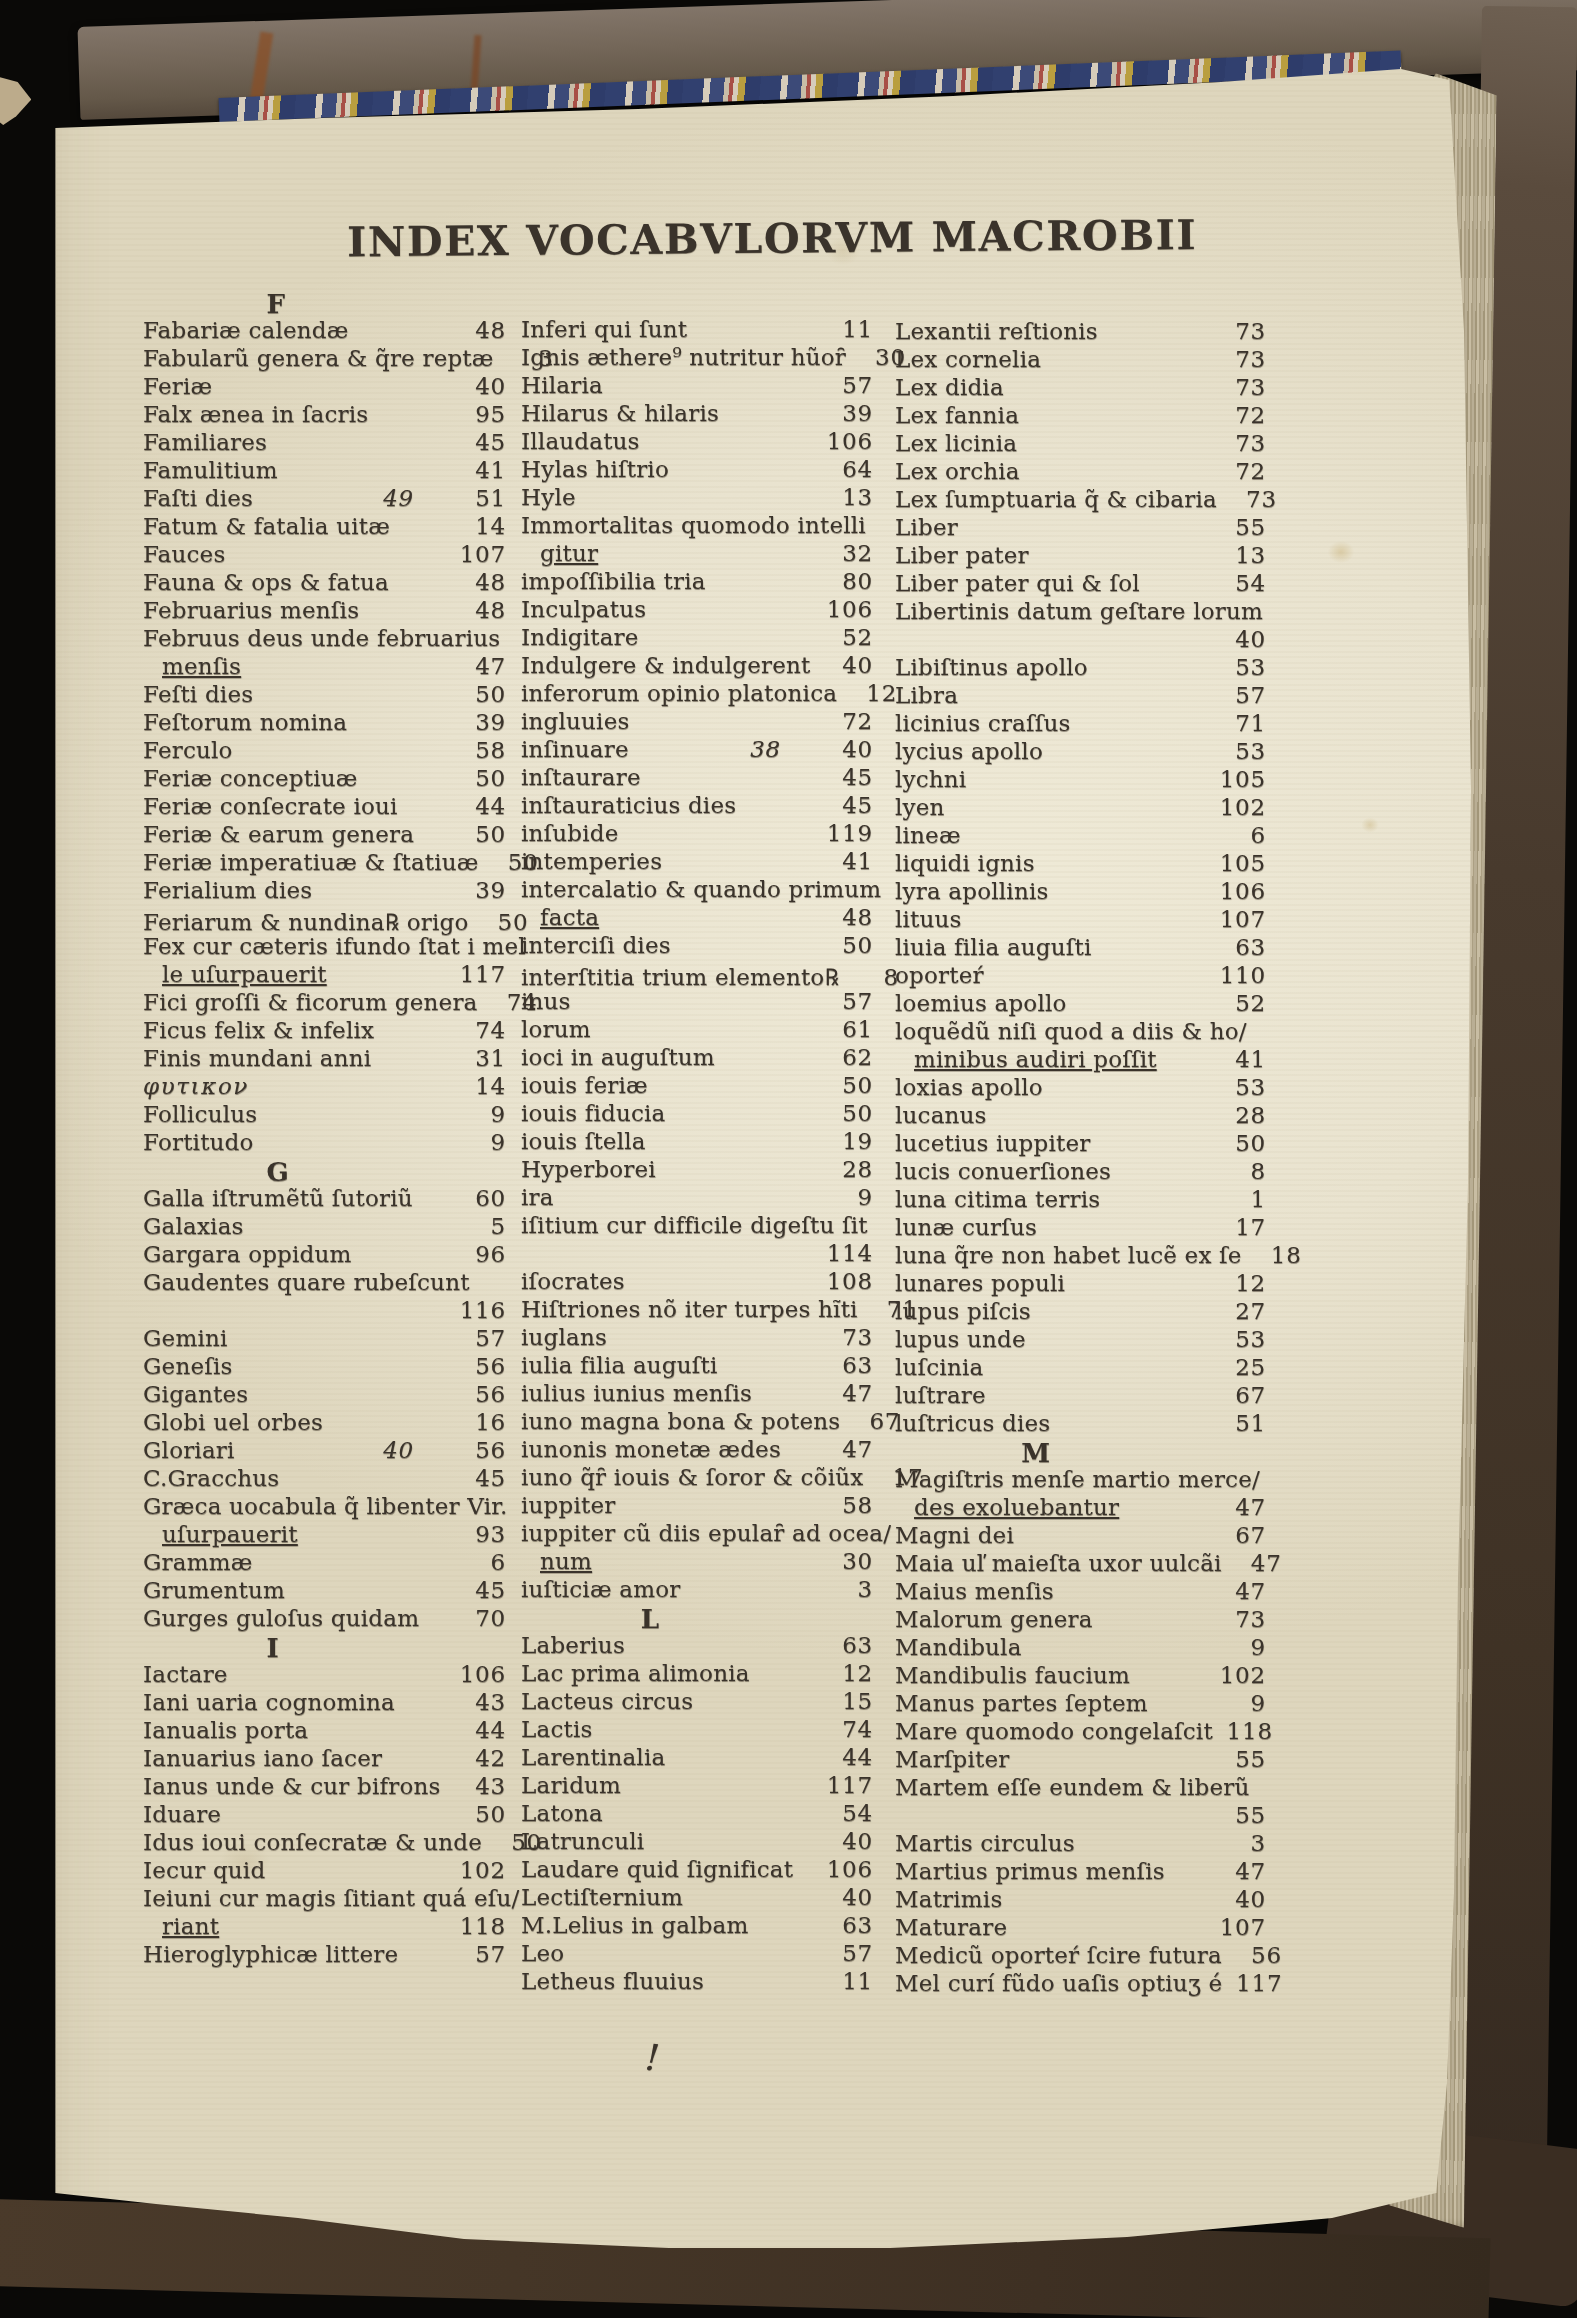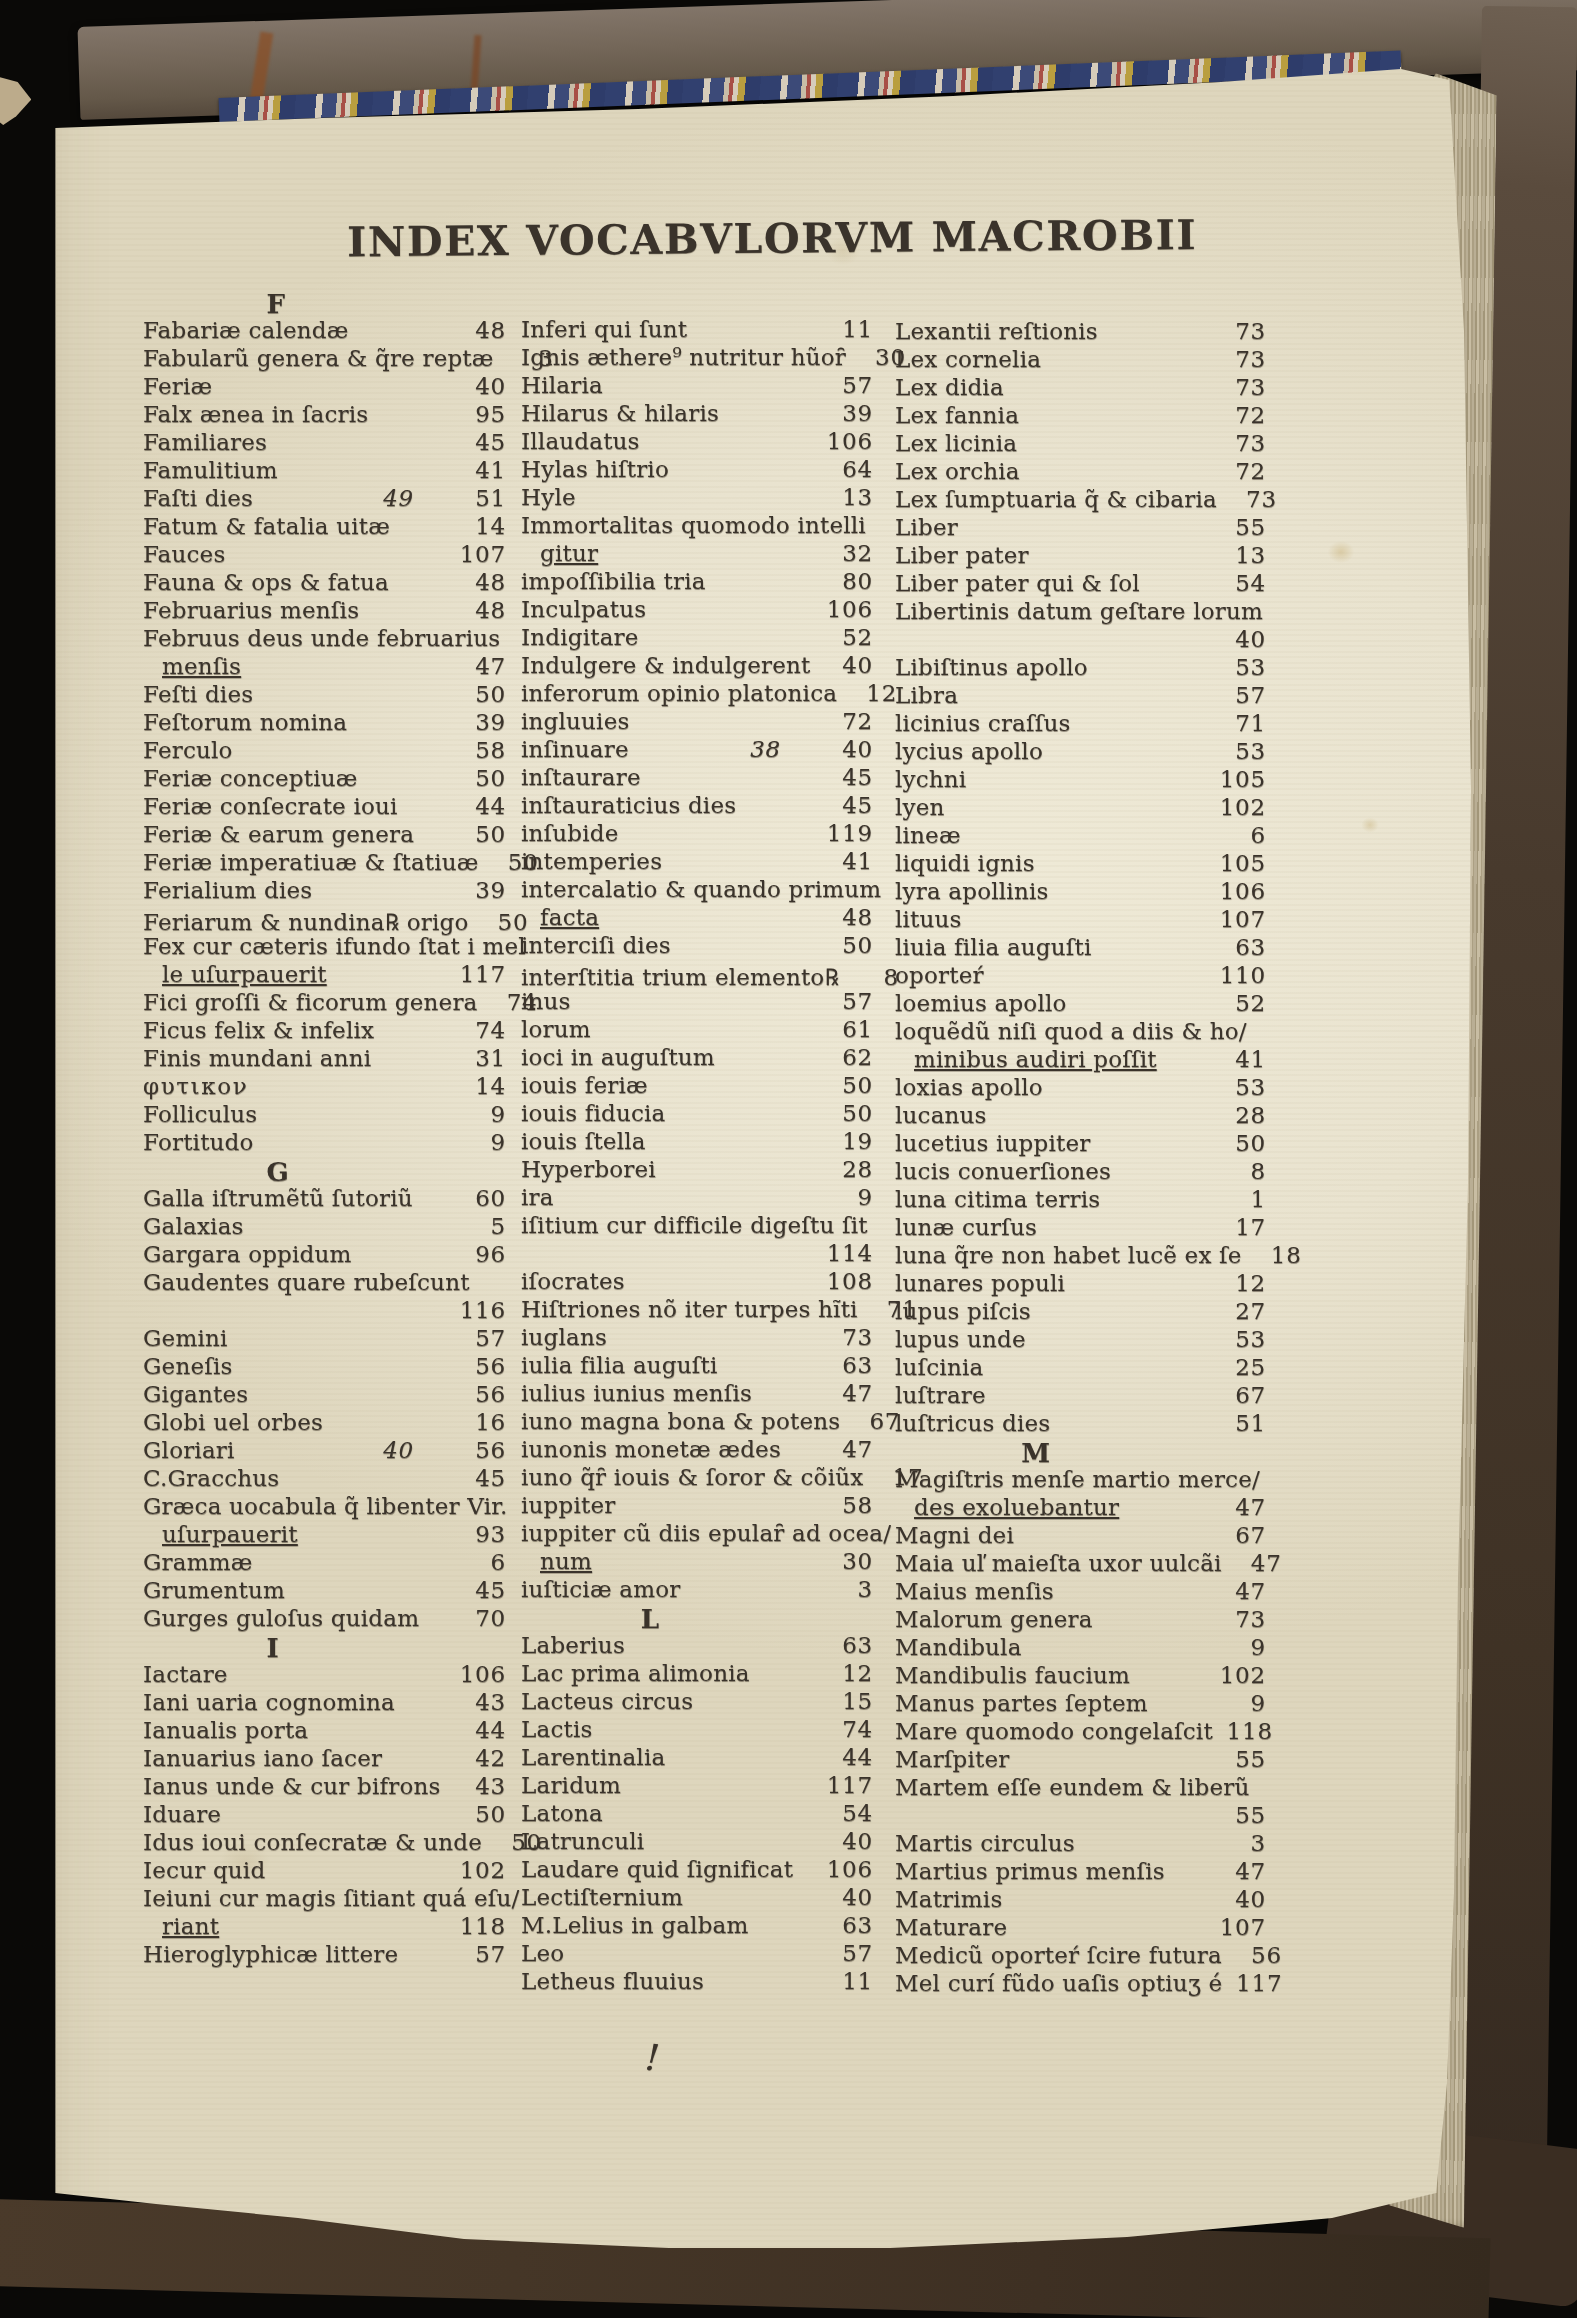--- a/index.html
+++ b/index.html
@@ -66,21 +66,21 @@
   
   .ink{color:#3a332b;text-shadow:0.3px 0.6px 0.7px rgba(50,40,28,.5);}
   .title{left:309px;top:215px;width:773px;text-align:center;font-size:41px;
     letter-spacing:1.6px;font-weight:bold;transform:rotate(-.5deg);white-space:nowrap;z-index:7;}
   .col{z-index:7;}
   .col .line{display:flex;align-items:baseline;height:28px;font-size:23px;
     letter-spacing:0.2px;white-space:nowrap;}
   .col .line.head{display:block;text-indent:34%;font-size:26px;font-weight:bold;}
   .col .t{flex:none;}
   .col .t.ind{padding-left:19px;text-decoration:underline;}
-  .col .t.greek{letter-spacing:1.6px;}
+  .col .t.greek{font-style:italic;letter-spacing:1.6px;}
   .col .n{margin-left:auto;width:60px;text-align:right;letter-spacing:0.8px;flex:none;}
   .col .m{margin-left:auto;text-align:right;letter-spacing:0.8px;flex:none;font-style:italic;}
   .col .m + .n{margin-left:0;padding-left:32px;width:60px;}
   #col1{left:105px;top:289px;width:363px;}
   #col2{left:483px;top:316px;width:352px;}
   #col3{left:857px;top:318px;width:371px;}
   .signature{left:607px;top:2037px;font-size:36px;font-style:italic;z-index:7;
     transform:rotate(4deg);}
 </style>
 </head>

